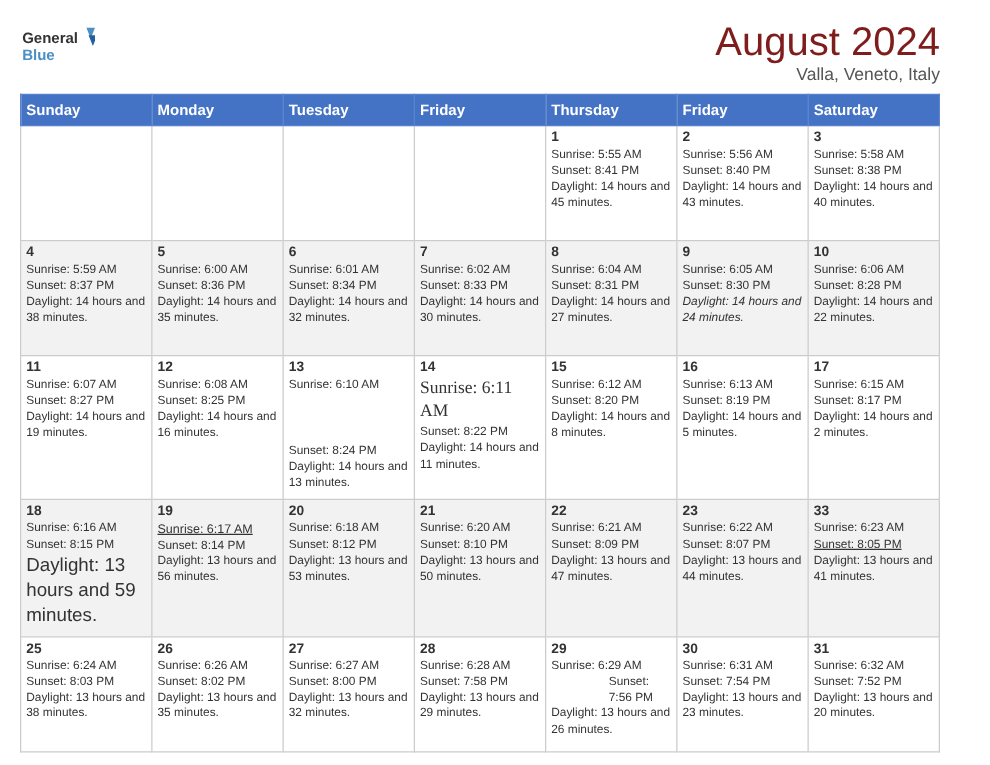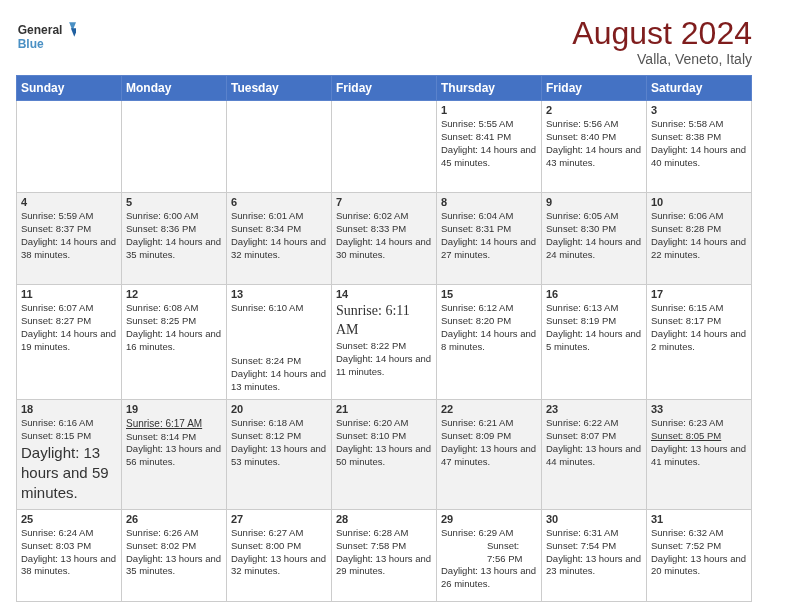--- a/index.html
+++ b/index.html
@@ -165,21 +165,21 @@
           <td>
             <span class="day-number">8</span>
             <div style="font-size: 9.5px; line-height: 1.35;">Sunrise: 6:04 AM</div>
             <div style="font-size: 9.5px; line-height: 1.35;">Sunset: 8:31 PM</div>
             <div style="font-size: 9.5px; line-height: 1.35;">Daylight: 14 hours and 27 minutes.</div>
           </td>
           <td>
             <span class="day-number">9</span>
             <div style="font-size: 9.5px; line-height: 1.35;">Sunrise: 6:05 AM</div>
             <div style="font-size: 9.5px; line-height: 1.35;">Sunset: 8:30 PM</div>
-            <div style="font-size: 9.5px; line-height: 1.35;">Daylight: 14 hours and 24 minutes.</div>
+            <div style="font-size: 9.5px; line-height: 1.35; font-style: italic;">Daylight: 14 hours and 24 minutes.</div>
           </td>
           <td>
             <span class="day-number">10</span>
             <div style="font-size: 9.5px; line-height: 1.35;">Sunrise: 6:06 AM</div>
             <div style="font-size: 9.5px; line-height: 1.35;">Sunset: 8:28 PM</div>
             <div style="font-size: 9.5px; line-height: 1.35;">Daylight: 14 hours and 22 minutes.</div>
           </td>
         </tr>
         <tr>
           <td>

